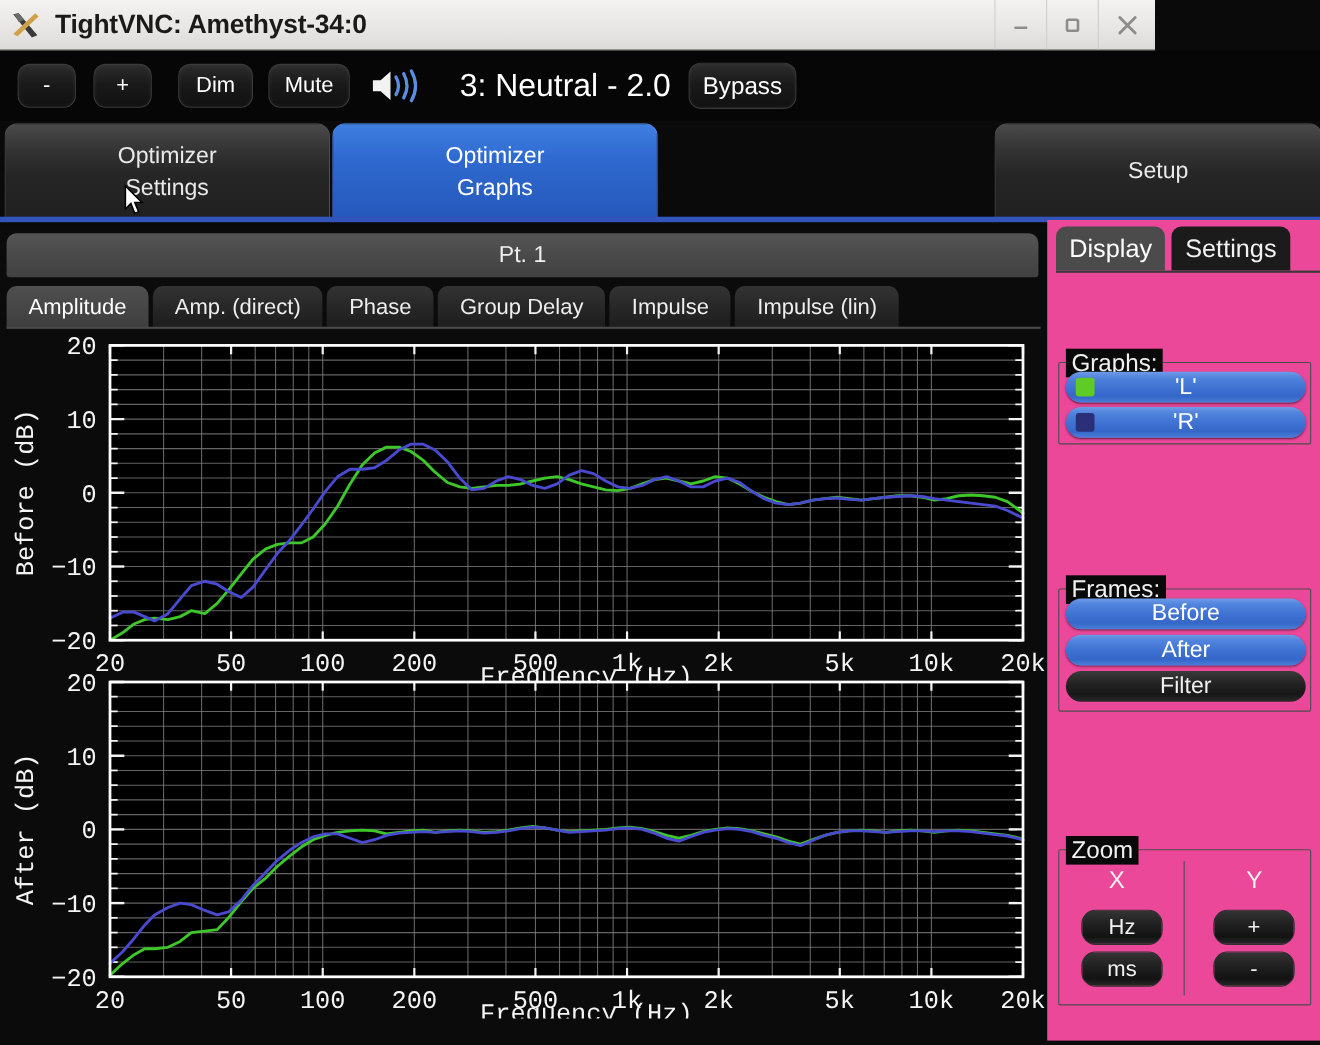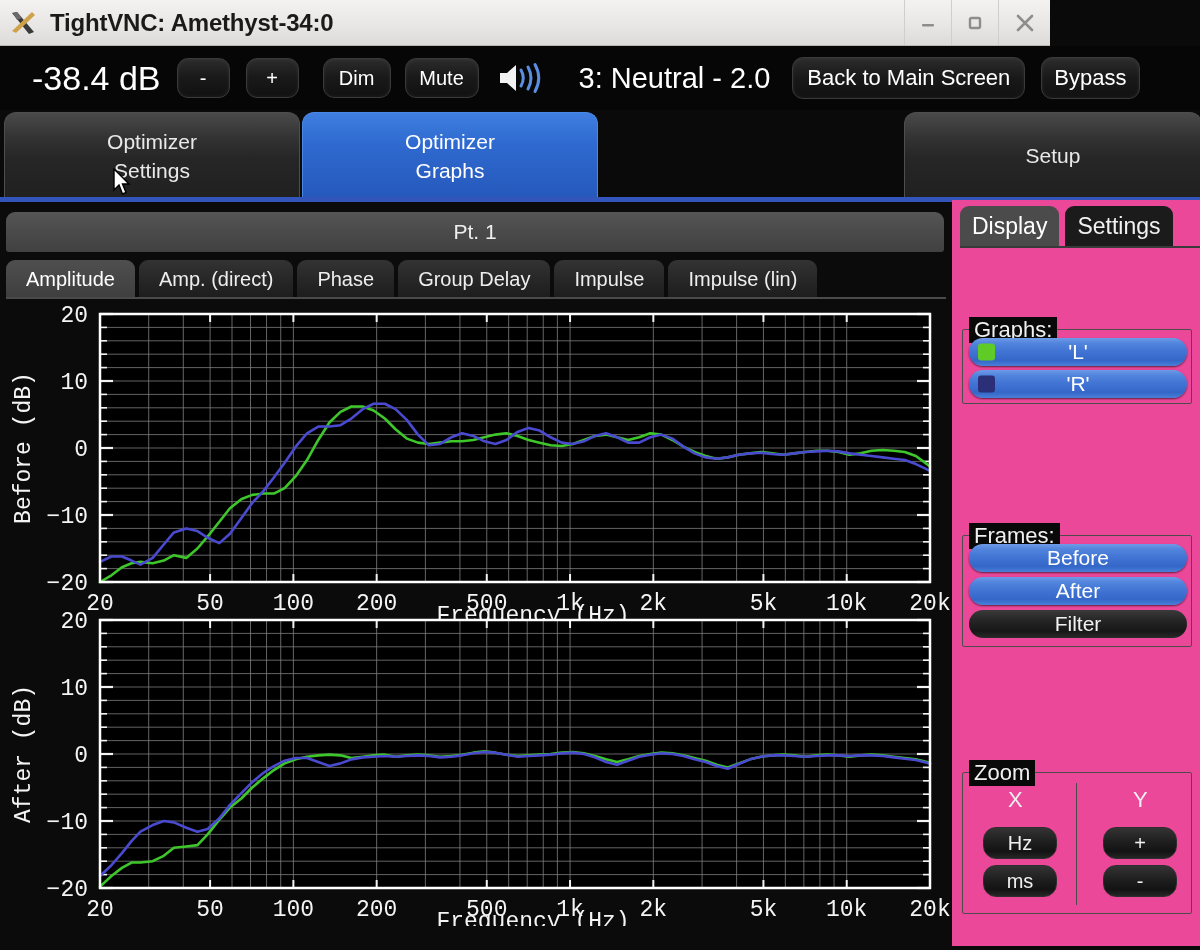--- a/index.html
+++ b/index.html
@@ -194,35 +194,33 @@
       </div>
       <div class="tb-btn">
         <svg width="24" height="24" viewBox="0 0 24 24">
             <path d="M5 5 L19 19 M19 5 L5 19" stroke="#8d8d8d" stroke-width="2.6" stroke-linecap="round"></path>
           </svg>
       </div>
     </div>
   </div>
 
   <div class="toolbar">
-    <div class="vol-readout">-38.4 dB</div>
     <div class="pill pill-sm">-</div>
     <div class="pill pill-sm">+</div>
     <div class="pill pill-dim">Dim</div>
     <div class="pill pill-mute">Mute</div>
     <div class="spk">
       <svg width="48" height="34" viewBox="0 0 48 34">
         <path d="M3 12 H10 L19 4 V30 L10 22 H3 Z" fill="#f2f2f2"></path>
         <path d="M24 9 Q28.5 17 24 25" fill="none" stroke="#5a8ee0" stroke-width="3" stroke-linecap="round"></path>
         <path d="M31 6 Q37 17 31 28" fill="none" stroke="#5a8ee0" stroke-width="3" stroke-linecap="round"></path>
         <path d="M38 3.5 Q45.5 17 38 30.5" fill="none" stroke="#5a8ee0" stroke-width="3" stroke-linecap="round"></path>
       </svg>
     </div>
     <div class="preset">3: Neutral - 2.0</div>
-    <div class="pill pill-back">Back to Main Screen</div>
     <div class="pill pill-bypass">Bypass</div>
   </div>
 
   <div class="maintabs">
     <div class="mtab" style="left:4px;width:296px;">
       <span class="l1">Optimizer</span>
       <span class="l2">Settings</span>
     </div>
     <div class="mtab active" style="left:302px;width:296px;">
       <span class="l1">Optimizer</span>

